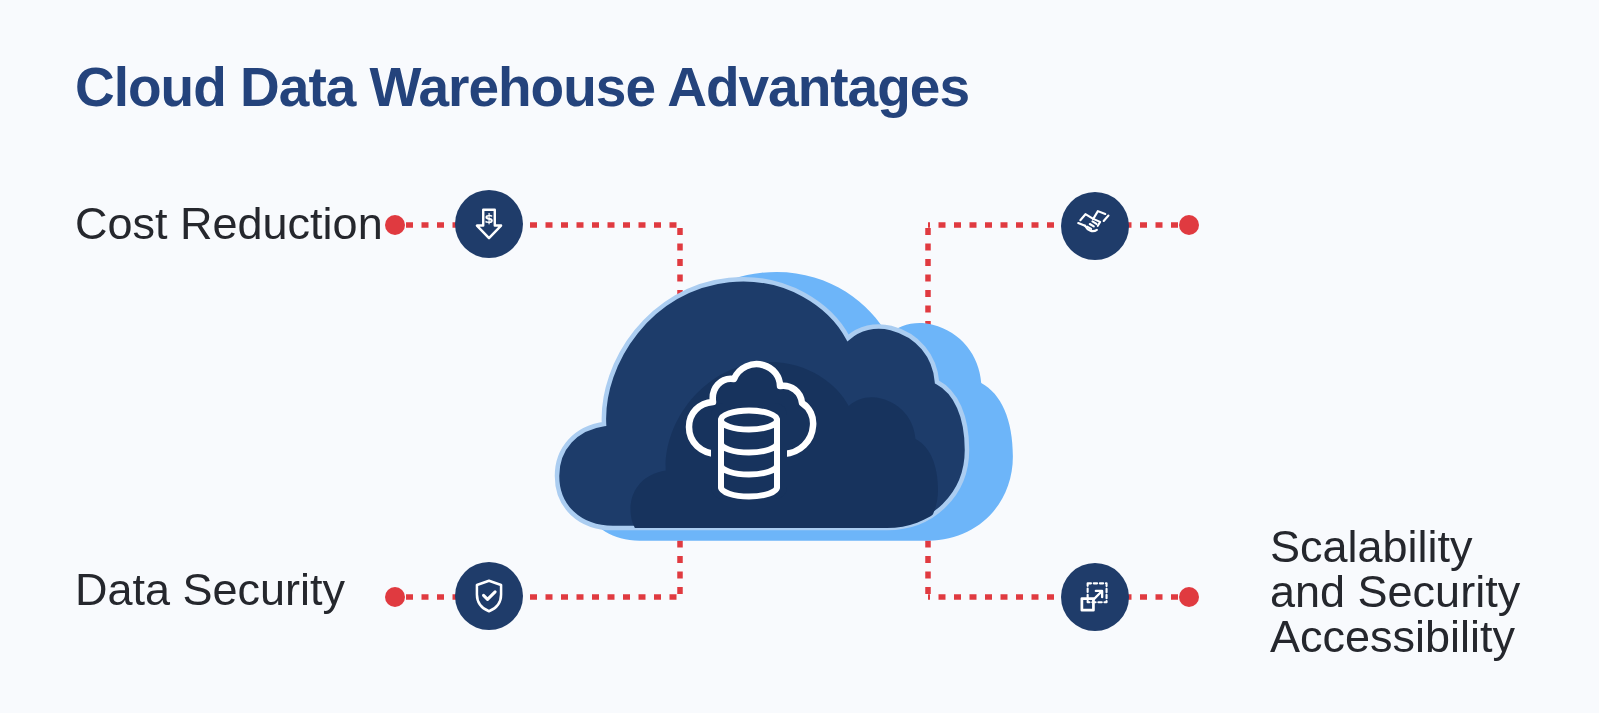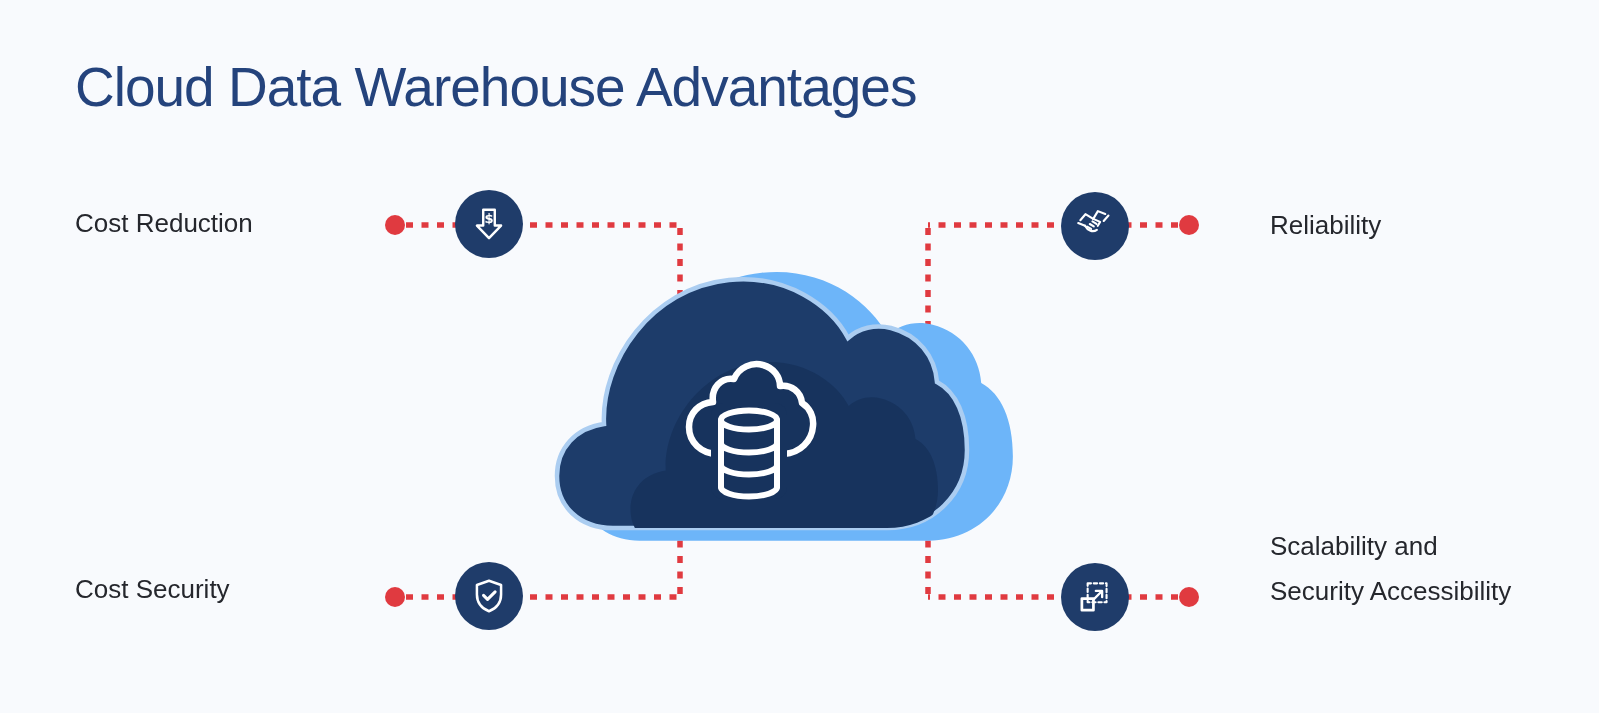--- a/index.html
+++ b/index.html
@@ -3,35 +3,35 @@
 <meta charset="utf-8">
 <style>
   :root{
     --background:#f8fafd; --title-color:#24437c; --label-color:#25272d;
     --navy:#1d3c6a; --navy-dark:#17335d; --icon-circle:#1f3c6a;
     --light-blue:#6db5f9; --pale-blue:#abcdf1; --red:#e03a40; --white:#ffffff;
   }
   *{box-sizing:border-box;margin:0;padding:0}
   body{font-family:"Liberation Sans","DejaVu Sans",sans-serif;background:#fff}
   .canvas{position:relative;width:1599px;height:713px;background:var(--background);overflow:hidden}
-  .page-title{position:absolute;left:75px;top:55px;font-size:55px;font-weight:normal;
+  .page-title{position:absolute;left:75px;top:55px;font-size:55px;font-weight:bold;
     color:var(--title-color);letter-spacing:-1px;white-space:nowrap}
   .art{position:absolute;left:0;top:0;width:1599px;height:713px;display:block}
   .wire{stroke:var(--red);stroke-width:5.5;fill:none;stroke-dasharray:7 8.5;stroke-linecap:butt}
   .dot{fill:var(--red)}
   .cloud-light{fill:var(--light-blue)}
   .cloud-dark{fill:var(--navy);stroke:var(--pale-blue);stroke-width:4.5}
   .cloud-inner{fill:var(--navy-dark)}
   .glyph-line{stroke:var(--white);fill:none;stroke-linecap:round;stroke-linejoin:round}
   .db-mask{fill:var(--navy-dark)}
   .node{position:absolute;width:68px;height:68px;border-radius:50%;background:var(--icon-circle);
     display:flex;align-items:center;justify-content:center}
   .node svg{display:block}
   .icon-stroke{stroke:var(--white);fill:none;stroke-linecap:round;stroke-linejoin:round}
-  .label{position:absolute;font-size:26px;color:var(--label-color);line-height:45px}
+  .label{position:absolute;font-size:45px;color:var(--label-color);line-height:45px}
   .label.wrap{width:262px}
   .dollar{fill:var(--white);font-family:"DejaVu Sans",sans-serif;font-size:12.5px;font-weight:bold;text-anchor:middle}
 </style>
 </head>
 <body>
 
 <div class="canvas">
 
   <h1 class="page-title">Cloud Data Warehouse Advantages</h1>
 
@@ -125,17 +125,16 @@
   <div class="node" style="left:1061px;top:563px">
     <svg width="42" height="42" viewBox="0 0 40 40">
       <rect class="icon-stroke" stroke-width="2" stroke-dasharray="3.2 2.6" stroke-linecap="butt" x="13" y="7" width="18" height="18"></rect>
       <rect class="icon-stroke" stroke-width="2.6" x="7.5" y="21.5" width="11" height="11"></rect>
       <path class="icon-stroke" stroke-width="2.2" d="M18.5,22.5 L26,15"></path>
       <path class="icon-stroke" stroke-width="2.2" d="M20.8,14.2 H26.8 V20.2"></path>
     </svg>
   </div>
 
   <div class="label" style="left:75px;top:201px">Cost Reduction</div>
-  <div class="label" style="left:1270px;top:203px">Reliability</div>
-  <div class="label" style="left:75px;top:567px">Cost Security</div>
+  <div class="label" style="left:75px;top:567px">Data Security</div>
   <div class="label wrap" style="left:1270px;top:524px">Scalability and Security Accessibility</div>
 
 </div>
 
 </body></html>

